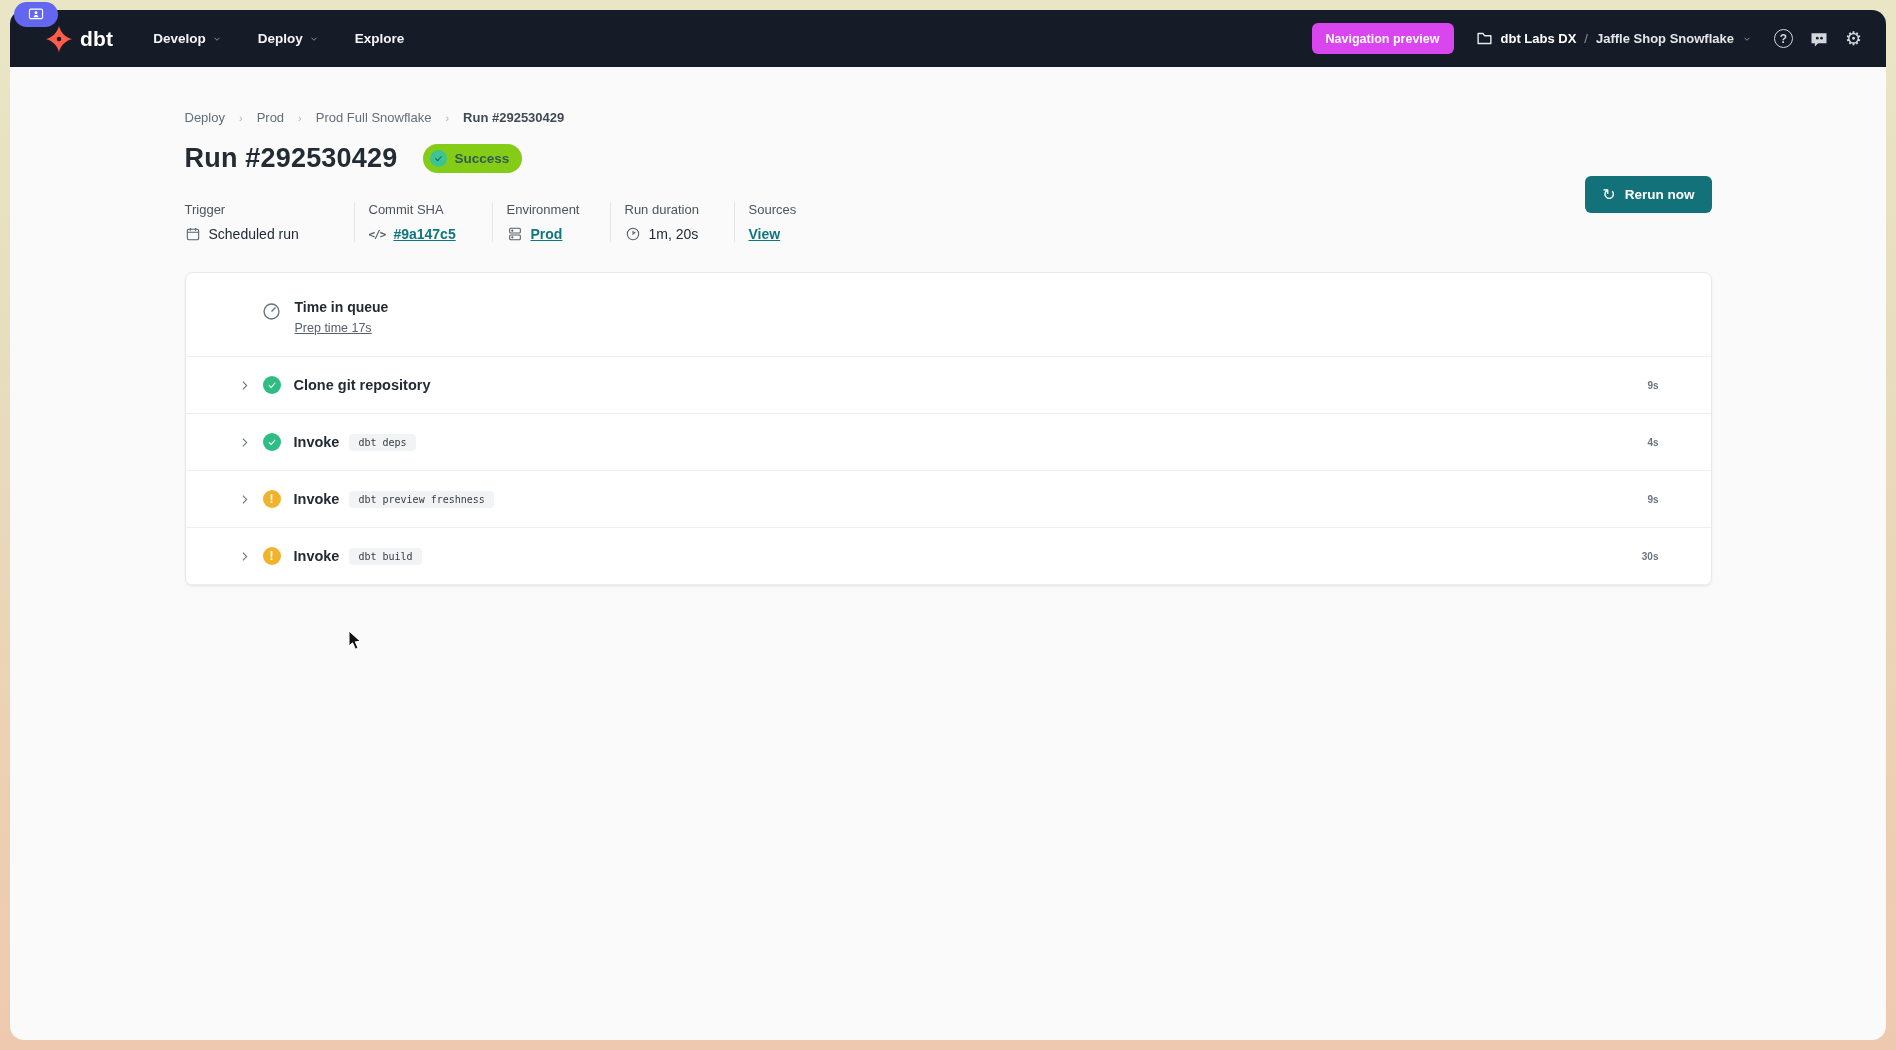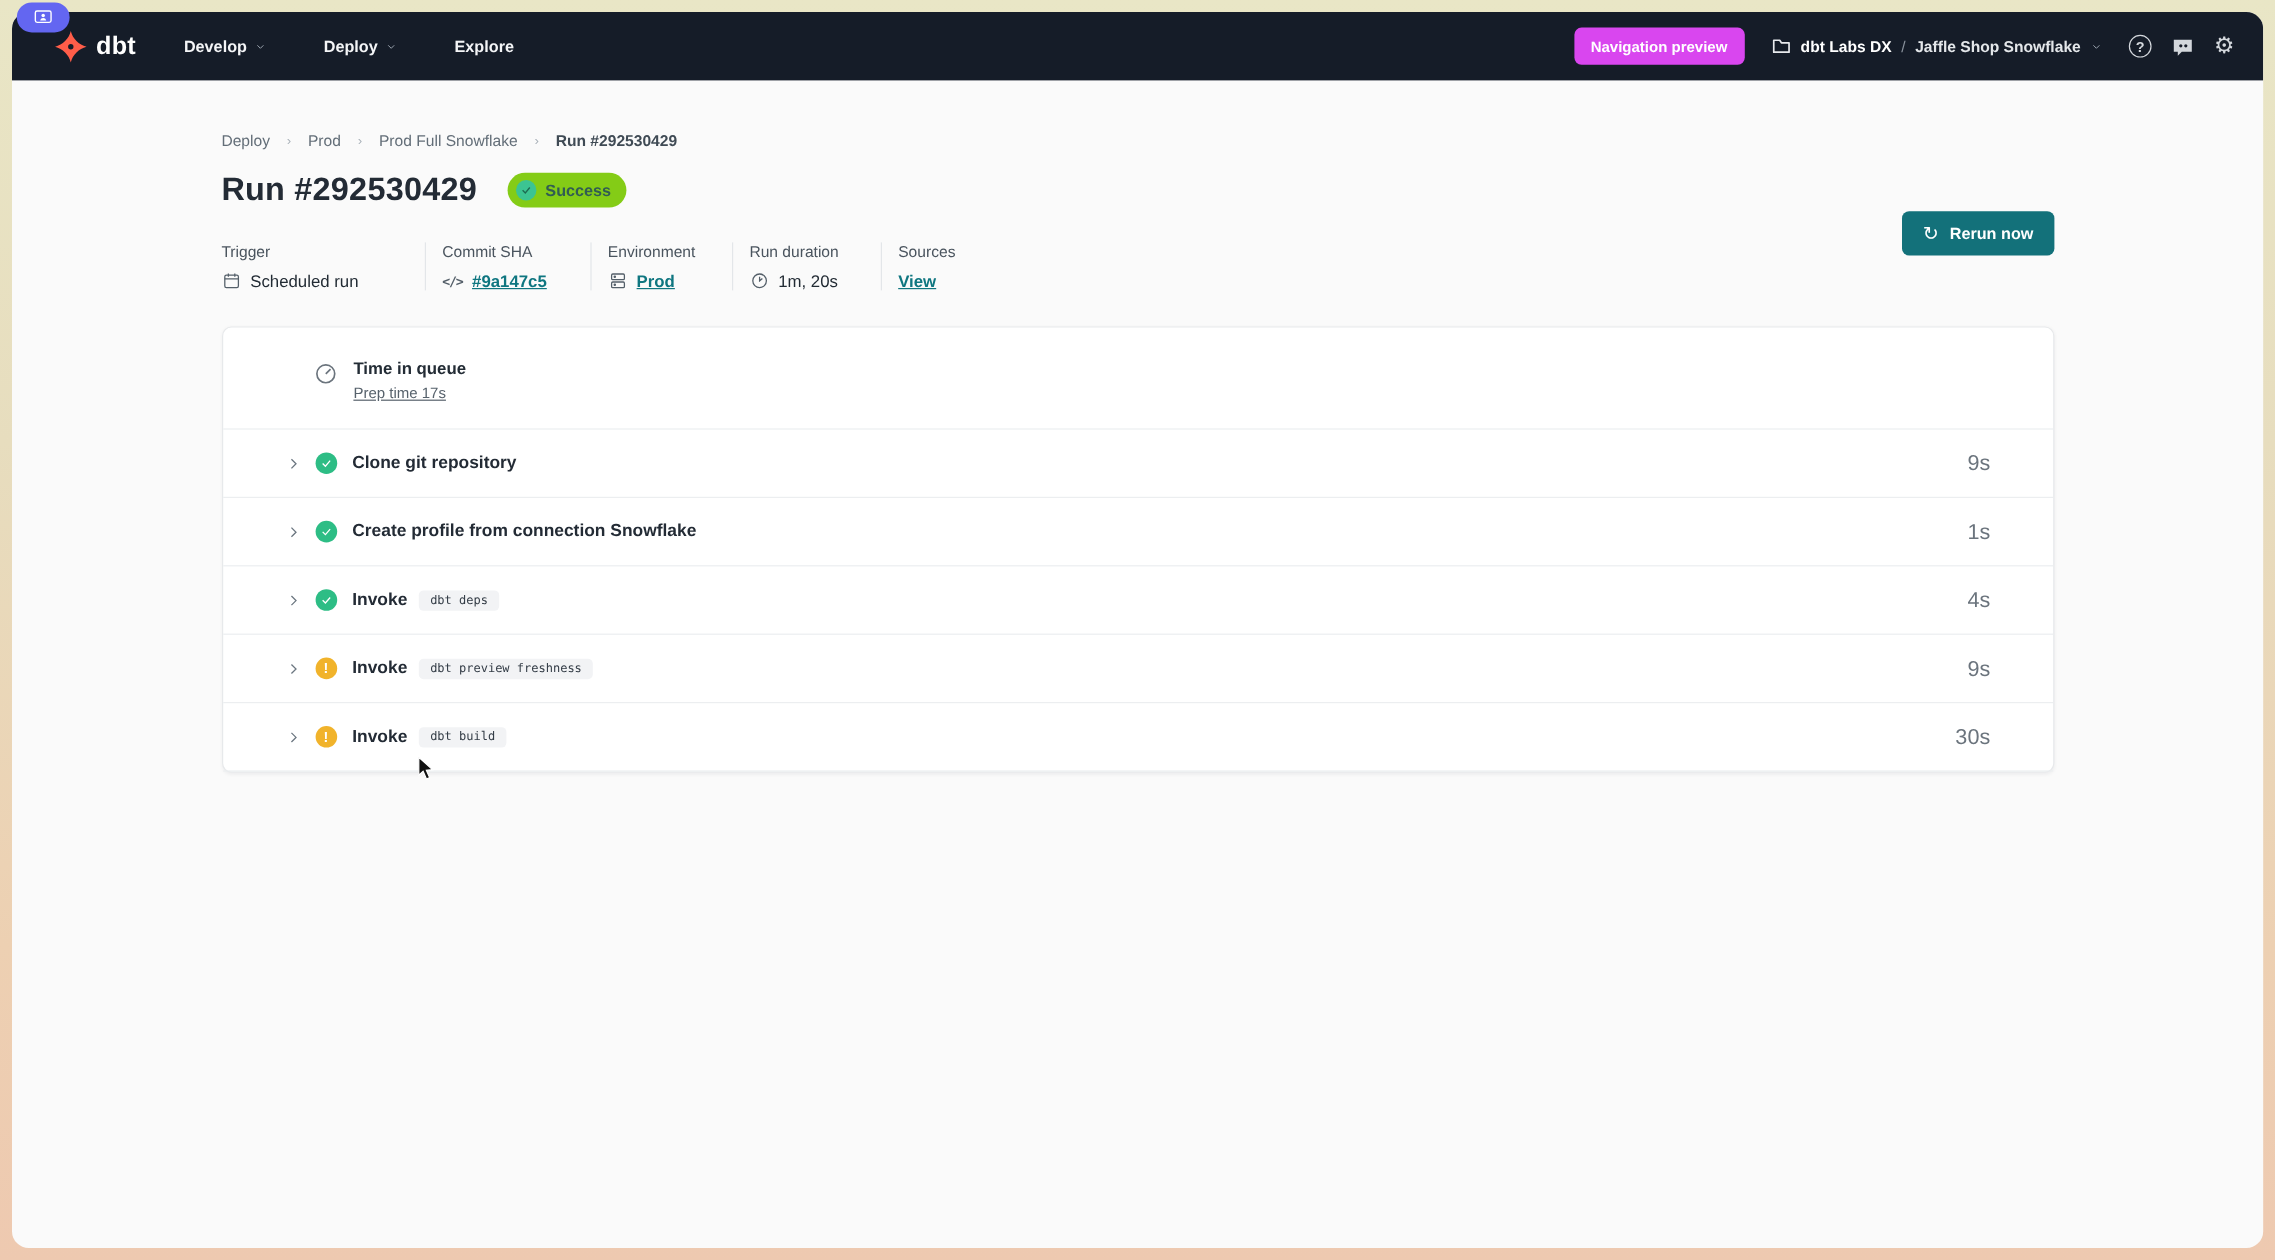--- a/index.html
+++ b/index.html
@@ -15,21 +15,21 @@
     display:flex; flex-direction:column;
   }
   
   .navbar {
     height:57px; flex:0 0 57px; background:#151c28; display:flex;
     align-items:center; justify-content:space-between; padding:0 24px 0 34px;
   }
   .nav-left { display:flex; align-items:center; }
   .logo { display:flex; align-items:center; margin-right:40px; cursor:pointer; }
   .logo-text { color:#fff; font-size:21px; font-weight:700; margin-left:6px; letter-spacing:.2px; }
-  .nav-menu { display:flex; align-items:center; gap:48px; }
+  .nav-menu { display:flex; align-items:center; gap:36px; }
   .nav-item { color:#f4f5f7; font-size:13.5px; font-weight:700; display:flex; align-items:center; gap:6px; cursor:pointer; }
   .chev { width:10px; height:10px; stroke:#9aa3ae; stroke-width:2; fill:none; }
   .nav-right { display:flex; align-items:center; gap:22px; }
   .preview-btn {
     background:#d946ef; color:#fff; font-size:12.5px; font-weight:700;
     border:none; border-radius:6px; height:31px; padding:0 14px; cursor:pointer;
     font-family:"Liberation Sans", sans-serif;
   }
   .account { display:flex; align-items:center; gap:8px; color:#e8eaed; font-size:13px; cursor:pointer; }
   .account .acct-name { font-weight:700; color:#fff; }
@@ -97,21 +97,21 @@
   .step-chev { width:13px; height:13px; stroke:#6b7680; stroke-width:2; fill:none; flex:0 0 13px; }
   .step-status { width:18px; height:18px; border-radius:50%; margin-left:12px; flex:0 0 18px;
     display:flex; align-items:center; justify-content:center; }
   .step-status.success { background:#2dbd85; }
   .step-status.warning { background:#f1b32b; }
   .step-status svg { width:10px; height:10px; stroke:#fff; stroke-width:2.6; fill:none; }
   .step-status .excl { color:#fff; font-size:12px; font-weight:700; line-height:1; }
   .step-label { margin-left:13px; font-size:14.5px; font-weight:700; color:#232b35; }
   .step-cmd { margin-left:10px; font-family:"DejaVu Sans Mono", monospace; font-size:10px;
     color:#333c46; background:#f2f3f5; border-radius:4px; padding:3px 9px; }
-  .step-duration { margin-left:auto; font-size:18px; color:#6b747d; }
+  .step-duration { margin-left:auto; font-size:10px; color:#6b747d;font-weight:bold; }
   .card-footer { padding:17px 42px 27px 45px; font-size:12.5px; color:#5d6771; }
   
   .rec-badge { position:absolute; top:2px; left:14px; width:44px; height:25px;
     background:#6366f1; border-radius:13px; display:flex; align-items:center;
     justify-content:center; z-index:20; }
   .rec-badge svg { stroke:#fff; fill:none; stroke-width:1.6; }
   .cursor { position:absolute; left:348px; top:630px; z-index:30; pointer-events:none; }
 </style>
 </head>
 <body>
@@ -276,32 +276,20 @@
             </svg>
           <span class="step-status success">
             <svg viewBox="0 0 24 24">
                 <polyline points="4.5 12.5 10 18 19.5 7"></polyline>
               </svg>
           </span>
           <span class="step-label">Clone git repository</span>
           <span class="step-duration">9s</span>
         </div>
 
-        <div class="step-row">
-          <svg class="step-chev" viewBox="0 0 24 24">
-              <polyline points="9 5 16 12 9 19"></polyline>
-            </svg>
-          <span class="step-status success">
-            <svg viewBox="0 0 24 24">
-                <polyline points="4.5 12.5 10 18 19.5 7"></polyline>
-              </svg>
-          </span>
-          <span class="step-label">Create profile from connection Snowflake</span>
-          <span class="step-duration">1s</span>
-        </div>
 
         <div class="step-row">
           <svg class="step-chev" viewBox="0 0 24 24">
               <polyline points="9 5 16 12 9 19"></polyline>
             </svg>
           <span class="step-status success">
             <svg viewBox="0 0 24 24">
                 <polyline points="4.5 12.5 10 18 19.5 7"></polyline>
               </svg>
           </span>

